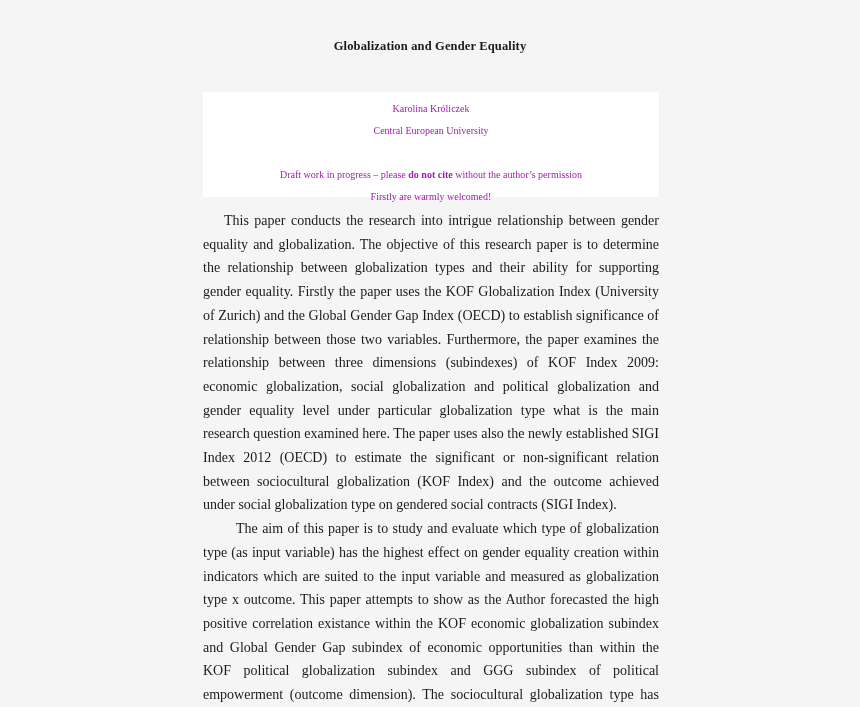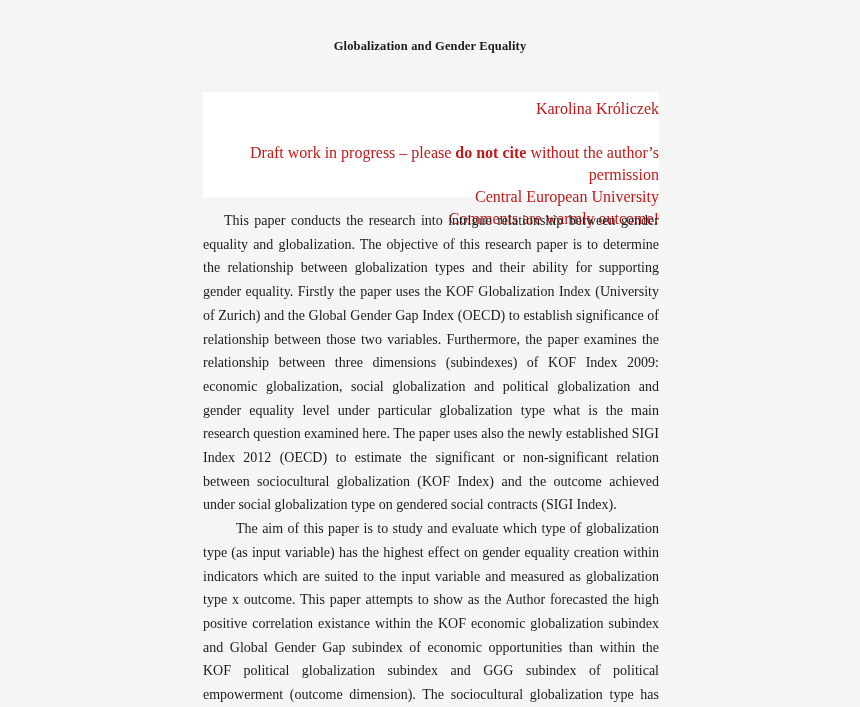--- a/index.html
+++ b/index.html
@@ -39,24 +39,24 @@
   .author-card {
     position: absolute;
     left: 203px;
     top: 92px;
     width: 456px;
     height: 105px;
     background: #ffffff;
     box-sizing: border-box;
   }
   .author-card .line {
-    text-align: right;
-    font-size: 16px;
+    text-align: center;
+    font-size: 10px;
     line-height: 22px;
-    color: #b91c1c;
+    color: #a21caf;
   }
   .author-name { margin-top: 6px; }
   .author-affil { }
   .notice-1 { margin-top: 22px; }
   .notice-2 { }
   .notice-1 b { font-weight: bold; }
 
   
   .abstract-wrap {
     position: absolute;
@@ -83,23 +83,23 @@
 </style>
 </head>
 <body>
 
 <div class="page">
 
   <div class="doc-title">Globalization and Gender Equality</div>
 
   <div class="author-card">
     <div class="line author-name">Karolina Króliczek</div>
+    <div class="line author-affil">Central European University</div>
     <div class="line notice-1"><span>Draft work in progress – please </span><b>do not cite</b><span> without the author’s permission</span></div>
-    <div class="line author-affil">Central European University</div>
-    <div class="line notice-2">Comments are warmly outcome!</div>
+    <div class="line notice-2">Firstly are warmly welcomed!</div>
   </div>
 
   <div class="abstract-wrap">
     <p class="abstract-para p1">This paper conducts the research into intrigue relationship between gender equality and globalization. The objective of this research paper is to determine the relationship between globalization types and their ability for supporting gender equality. Firstly the paper uses the KOF Globalization Index (University of Zurich) and the Global Gender Gap Index (OECD) to establish significance of relationship between those two variables. Furthermore, the paper examines the relationship between three dimensions (subindexes) of KOF Index 2009: economic globalization, social globalization and political globalization and gender equality level under particular globalization type what is the main research question examined here. The paper uses also the newly established SIGI Index 2012 (OECD) to estimate the significant or non-significant relation between sociocultural globalization (KOF Index) and the outcome achieved under social globalization type on gendered social contracts (SIGI Index).</p>
     <p class="abstract-para p2">The aim of this paper is to study and evaluate which type of globalization type (as input variable) has the highest effect on gender equality creation within indicators which are suited to the input variable and measured as globalization type x outcome. This paper attempts to show as the Author forecasted the high positive correlation existance within the KOF economic globalization subindex and Global Gender Gap subindex of economic opportunities than within the KOF political globalization subindex and GGG subindex of political empowerment (outcome dimension). The sociocultural globalization type has been discovered as the most influential towards achieving gender equality and changing “social contracts” within society on more gender equal.</p>
   </div>
 
 </div>
 
 </body></html>

